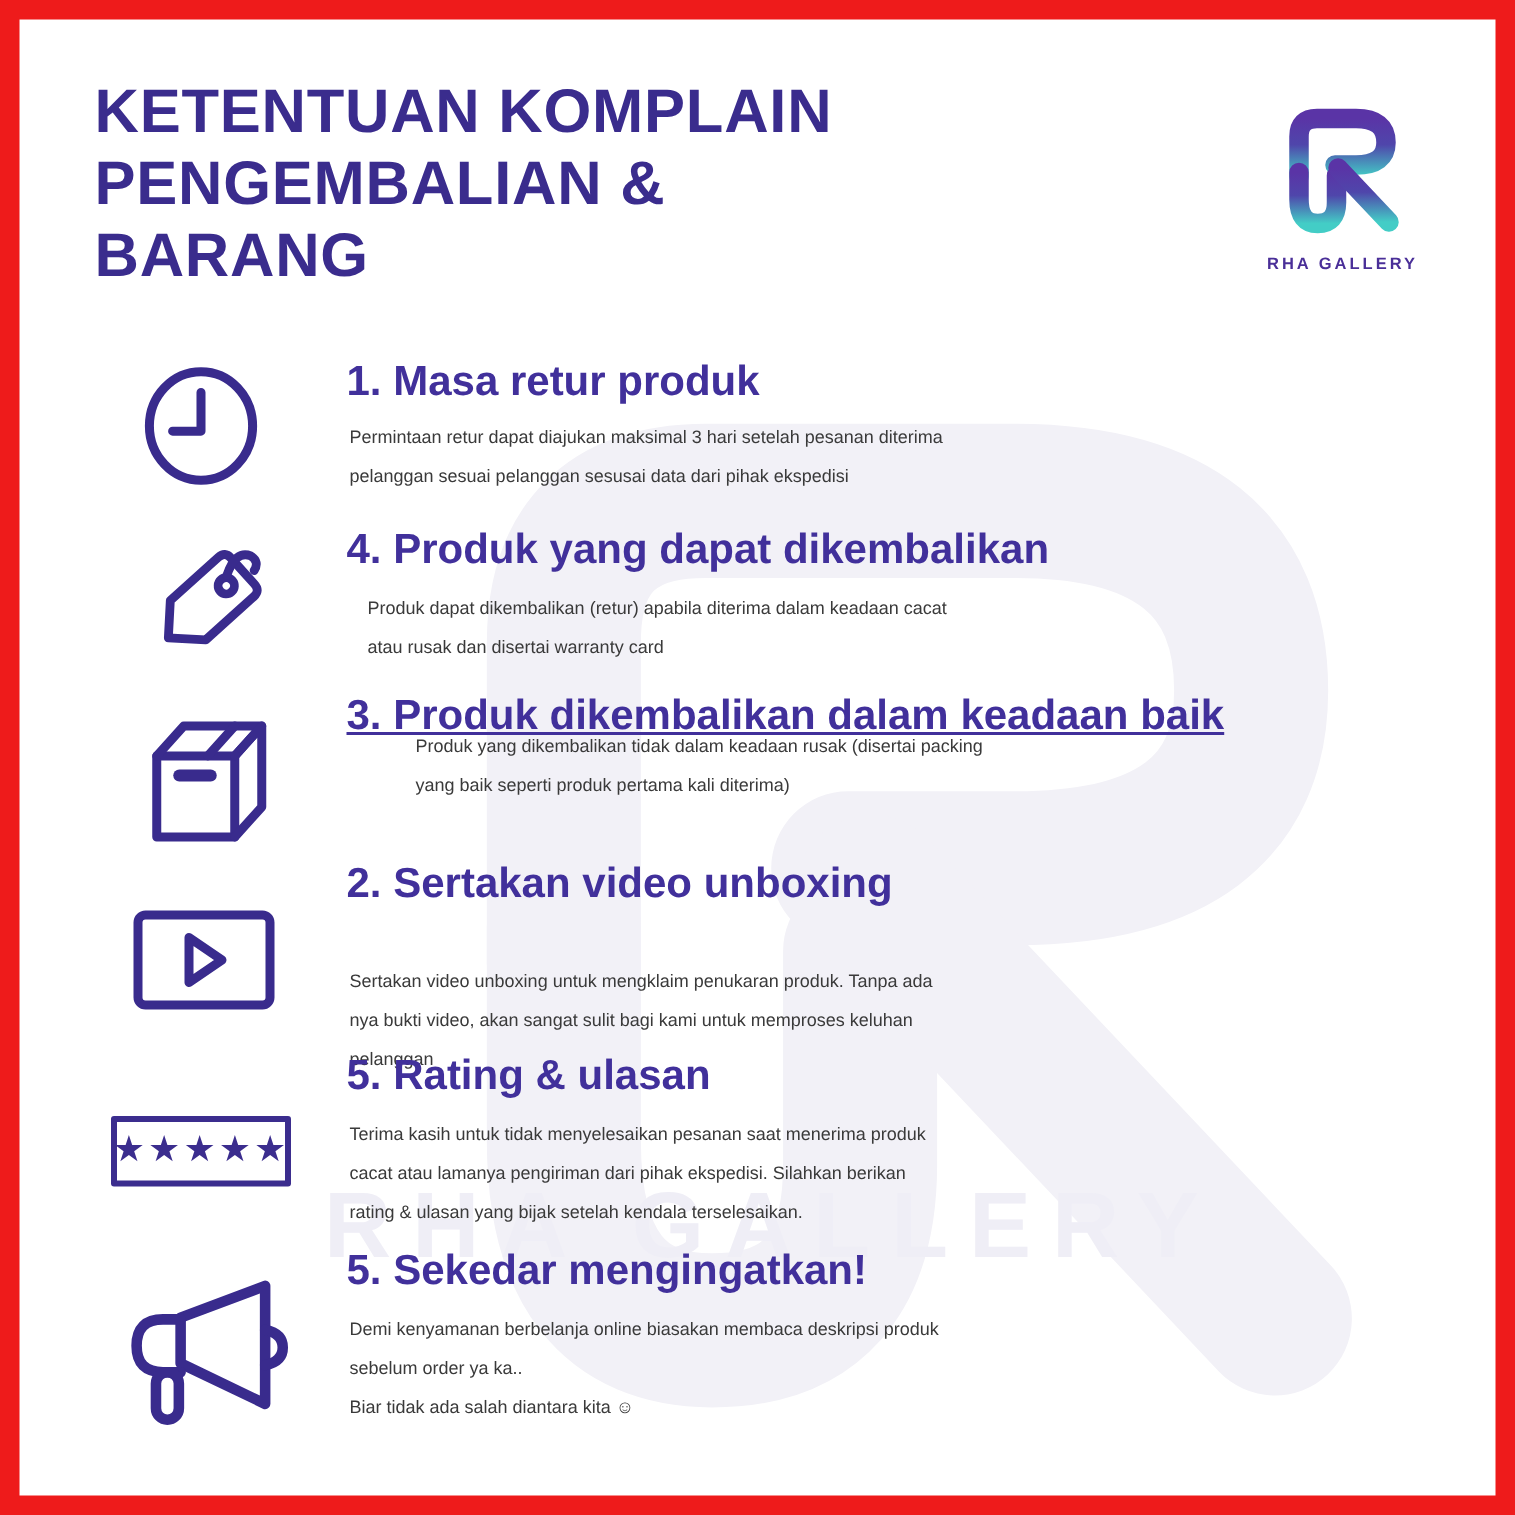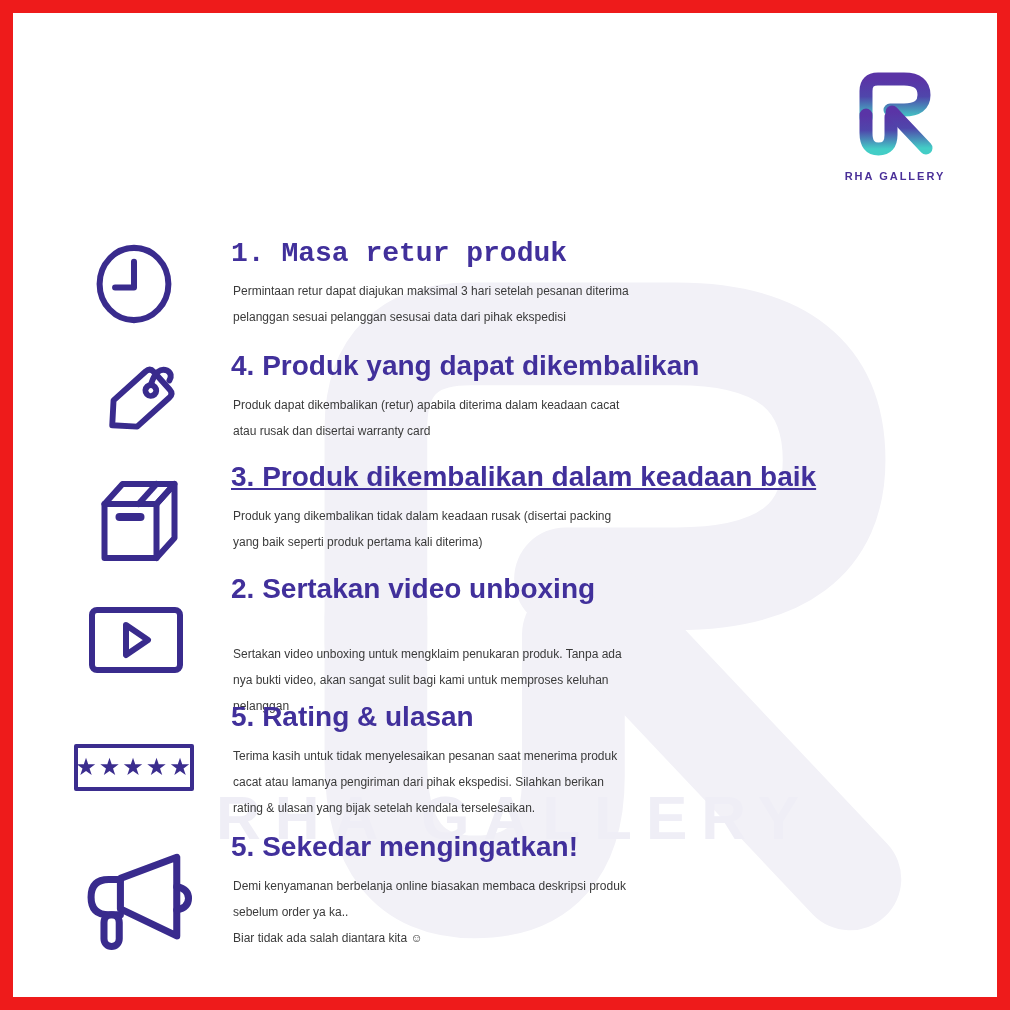--- a/index.html
+++ b/index.html
@@ -67,20 +67,23 @@
       <g fill="none" stroke="#f2f1f7" stroke-width="13" stroke-linecap="round" stroke-linejoin="round">
         <path d="M 21 60 L 21 33 Q 21 21 33 21 L 59 21 Q 79 21 79 37 Q 79 52 59 52 L 45 52"></path>
         <path d="M 21 57 L 21 75 Q 21 91 33.5 91 Q 46 91 46 77 L 46 59"></path>
         <path d="M 47 54 L 81 90"></path>
       </g>
     </svg>
   </div>
 
   <div class="wm-text">RHA GALLERY</div>
 
+  <div class="title">KETENTUAN KOMPLAIN
+PENGEMBALIAN &amp;
+BARANG</div>
 
   <div class="logo">
     <svg viewBox="0 0 100 110">
       <defs>
         <linearGradient id="lg" x1="0" y1="0" x2="0" y2="1">
           <stop offset="0%" stop-color="#5a34a6"></stop>
           <stop offset="45%" stop-color="#4f46ab"></stop>
           <stop offset="100%" stop-color="#43cdc6"></stop>
         </linearGradient>
       </defs>
@@ -95,54 +98,54 @@
 
   <div class="section">
     <div class="sec-icon" style="left:88px;top:241px;width:92px;height:86px;">
       <svg viewBox="0 0 100 100">
         <g fill="none" stroke="#392b8d" stroke-width="7" stroke-linecap="round" stroke-linejoin="round">
           <ellipse cx="50" cy="50" rx="40" ry="42"></ellipse>
           <path d="M 50 24 L 50 54 L 28 54"></path>
         </g>
       </svg>
     </div>
-    <div class="sec-heading" style="top:238px;font-family:Liberation Mono, monospace;">1. Masa retur produk</div>
+    <div class="sec-heading" style="top:238px;">1. Masa retur produk</div>
     <div class="sec-body" style="top:278px;">Permintaan retur dapat diajukan maksimal 3 hari setelah pesanan diterima
 pelanggan sesuai pelanggan sesusai data dari pihak ekspedisi</div>
   </div>
 
   <div class="section">
     <div class="sec-icon" style="left:88px;top:354px;width:98px;height:98px;">
       <svg viewBox="0 0 100 100">
         <g fill="none" stroke="#392b8d" stroke-width="6" stroke-linecap="round" stroke-linejoin="round" transform="rotate(-42 50 50)">
           <path d="M 16 50 L 34 32 L 78 32 Q 84 32 84 38 L 84 62 Q 84 68 78 68 L 34 68 Z"></path>
           <circle cx="69" cy="50" r="5.5"></circle>
           <path d="M 74 45 Q 90 36 95 46 Q 97 53 90 55"></path>
         </g>
       </svg>
     </div>
     <div class="sec-heading" style="top:350px;">4. Produk yang dapat dikembalikan</div>
-    <div class="sec-body" style="top:392px;">Produk dapat dikembalikan (retur) apabila diterima dalam keadaan cacat
+    <div class="sec-body" style="top:392px;margin-left:12px;">Produk dapat dikembalikan (retur) apabila diterima dalam keadaan cacat
 atau rusak dan disertai warranty card</div>
   </div>
 
   <div class="section">
     <div class="sec-icon" style="left:86px;top:472px;width:105px;height:92px;">
       <svg viewBox="0 0 100 92">
         <g fill="none" stroke="#392b8d" stroke-width="6" stroke-linecap="round" stroke-linejoin="round">
           <path d="M 16 32 L 68 32 L 68 86 L 16 86 Z"></path>
           <path d="M 16 32 L 34 12 L 86 12 L 68 32"></path>
           <path d="M 68 32 L 86 12 L 86 66 L 68 86"></path>
           <path d="M 50 32 L 68 12"></path>
           <path d="M 31 45 L 52 45" stroke-width="8"></path>
         </g>
       </svg>
     </div>
     <div class="sec-heading" style="top:461px;text-decoration:underline;">3. Produk dikembalikan dalam keadaan baik</div>
-    <div class="sec-body" style="top:503px;">Produk yang dikembalikan tidak dalam keadaan rusak (disertai packing
+    <div class="sec-body" style="top:484px;margin-left:44px;">Produk yang dikembalikan tidak dalam keadaan rusak (disertai packing
 yang baik seperti produk pertama kali diterima)</div>
   </div>
 
   <div class="section">
     <div class="sec-icon" style="left:86px;top:604px;width:100px;height:72px;">
       <svg viewBox="0 0 100 72">
         <g fill="none" stroke="#392b8d" stroke-width="6" stroke-linecap="round" stroke-linejoin="round">
           <rect x="6" y="6" width="88" height="60" rx="5"></rect>
           <path d="M 40 21 L 62 36 L 40 51 Z"></path>
         </g>

